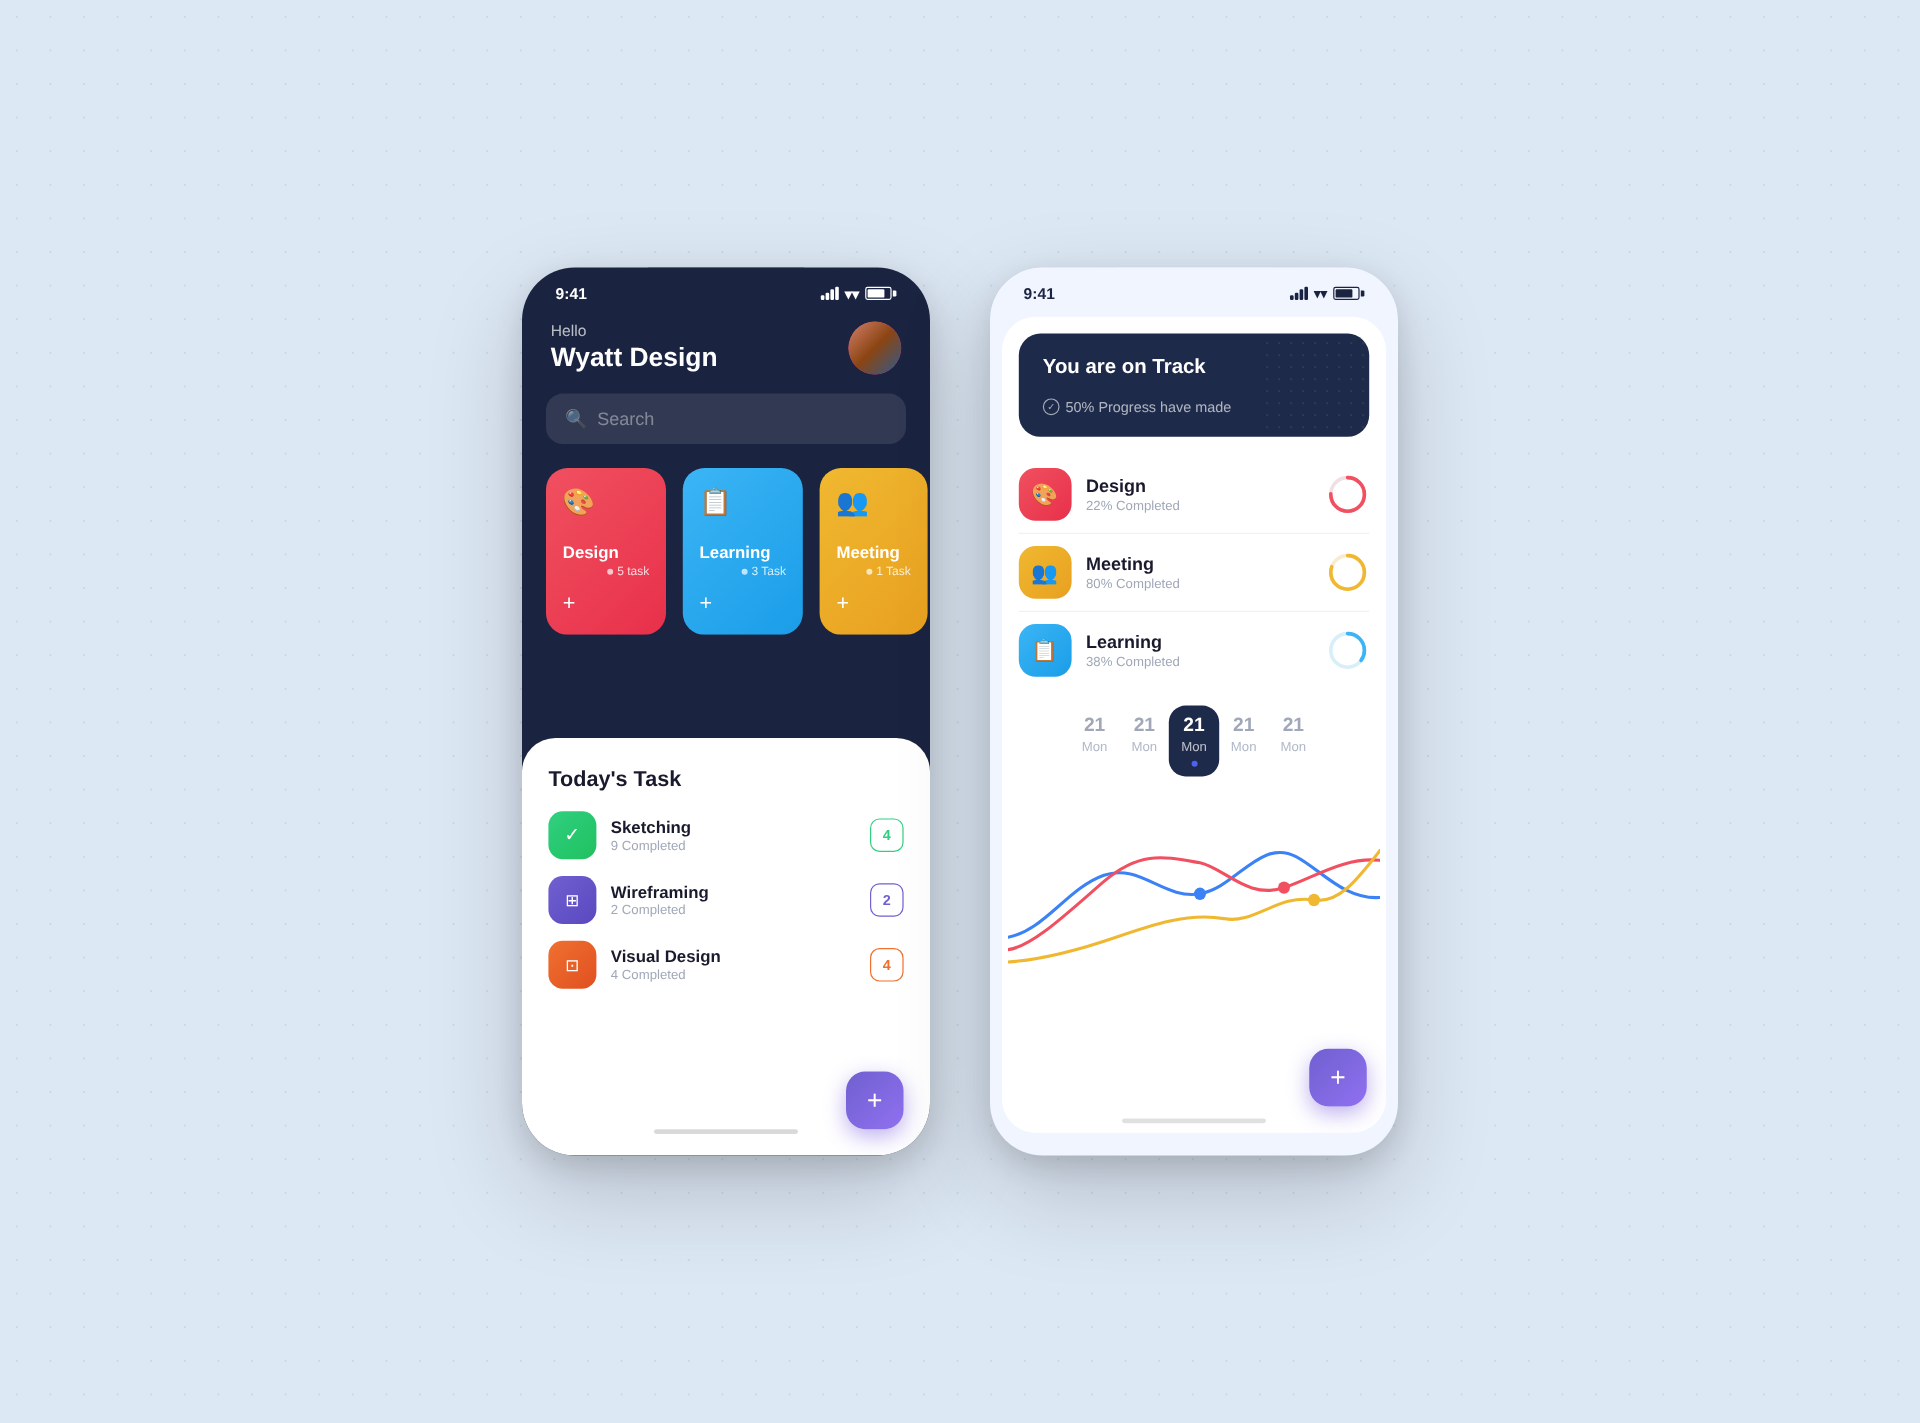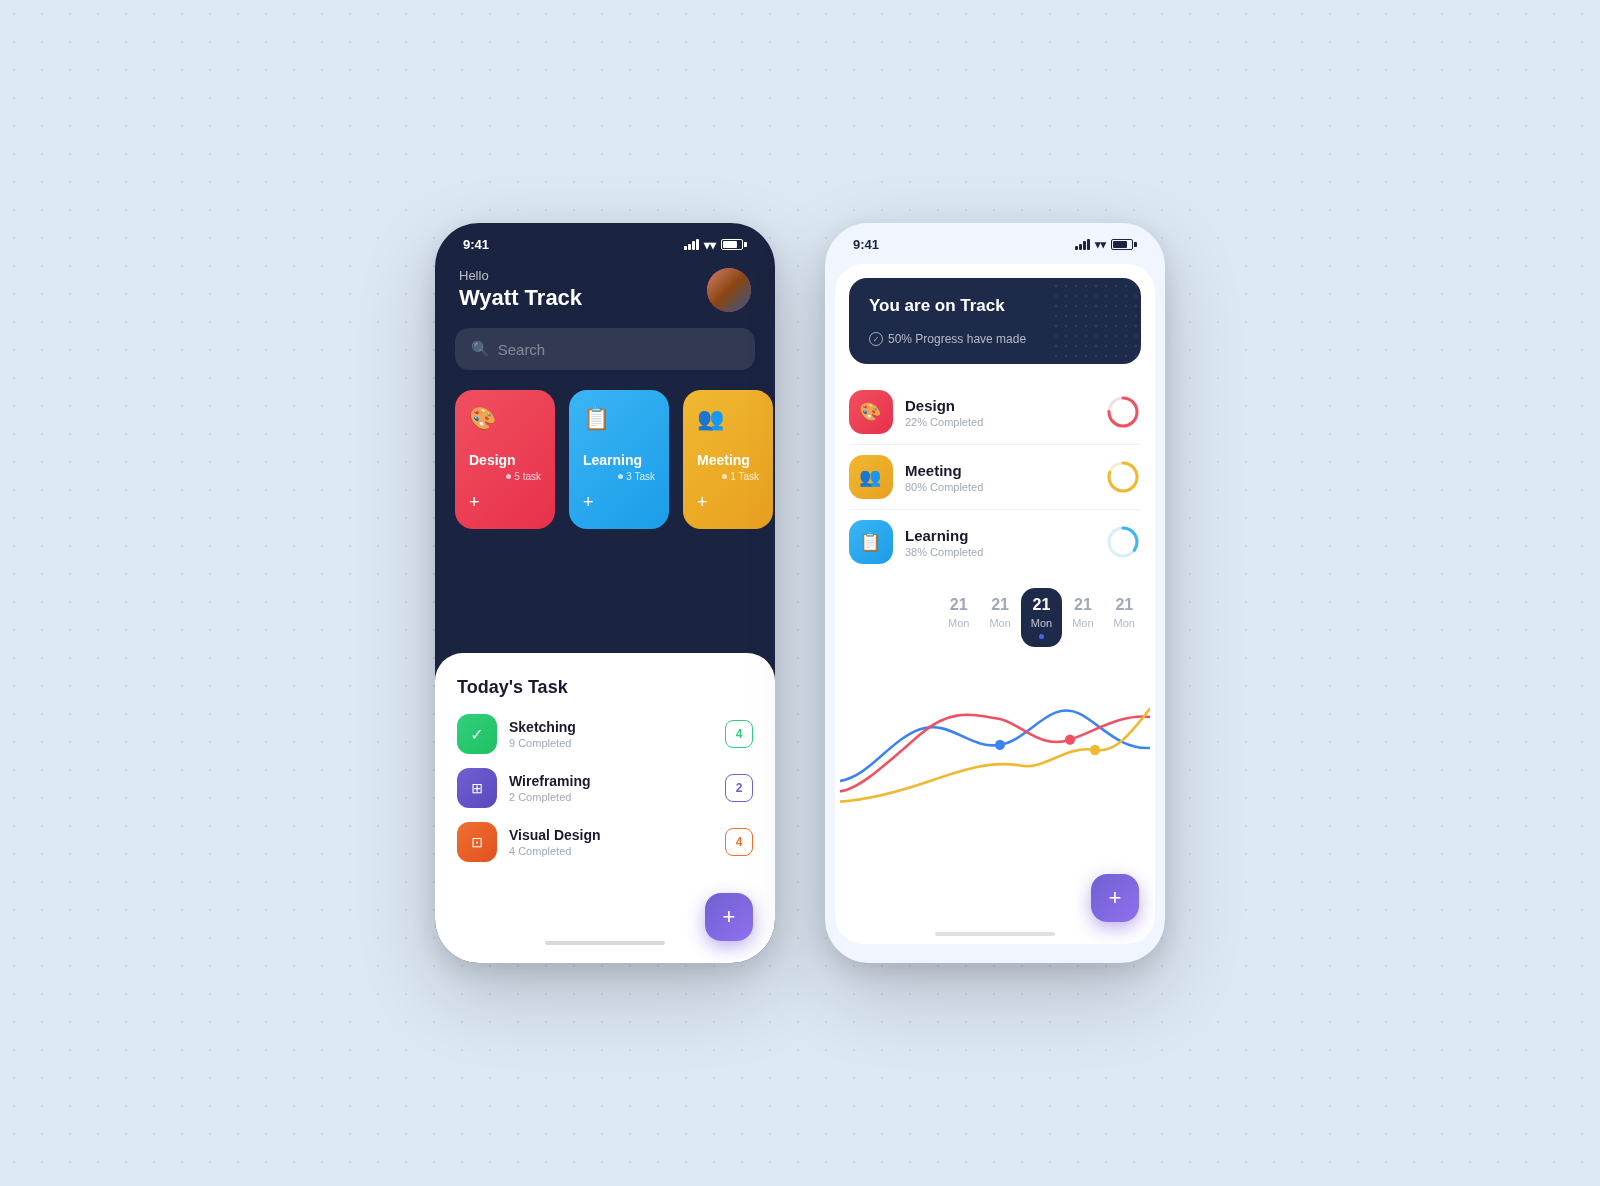--- a/index.html
+++ b/index.html
@@ -212,21 +212,21 @@
     .todays-card {
       background: white;
       border-radius: 28px 28px 0 0;
       padding: 24px 22px 16px;
       margin-top: 28px;
       flex: 1;
       position: absolute;
       bottom: 0;
       left: 0;
       right: 0;
-      height: 310px;
+      height: 348px;
     }
 
     .todays-title {
       font-size: 18px;
       font-weight: 700;
       color: #1a1a2e;
       margin-bottom: 16px;
     }
 
     .task-item {
@@ -423,21 +423,21 @@
       flex-shrink: 0;
     }
 
     .circle-prog svg {
       transform: rotate(-90deg);
     }
 
     
     .calendar-row {
       display: flex;
-      justify-content: flex-end;
+      justify-content: center;
       padding: 14px 10px 10px;
     }
 
     .cal-day {
       display: flex;
       flex-direction: column;
       align-items: center;
       gap: 3px;
       padding: 8px 10px;
       border-radius: 14px;
@@ -580,21 +580,21 @@
               <div class="battery-fill"></div>
             </div>
           <div class="battery-tip"></div>
         </div>
       </div>
     </div>
 
     <div class="p1-header">
       <div>
         <div class="p1-greeting">Hello</div>
-        <div class="p1-name">Wyatt Track</div>
+        <div class="p1-name">Wyatt Design</div>
       </div>
       <div class="avatar">
         <div class="avatar-img"></div>
       </div>
     </div>
 
     <div class="search-bar">
       <span class="search-icon-svg">🔍</span>
       <span class="search-text">Search</span>
     </div>

